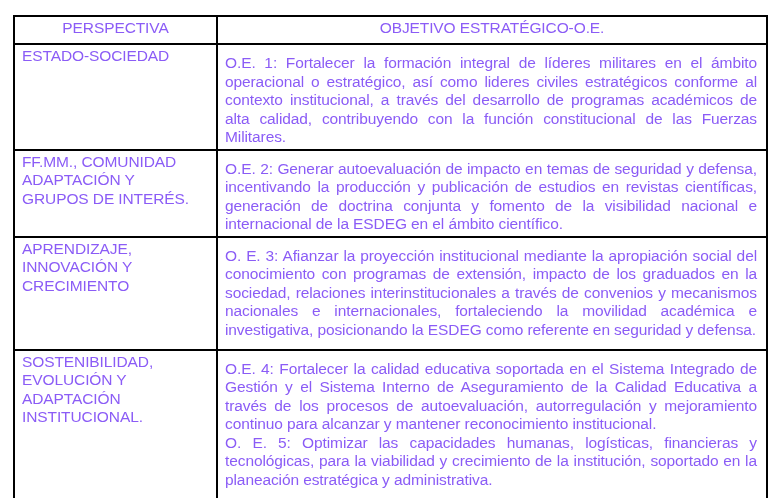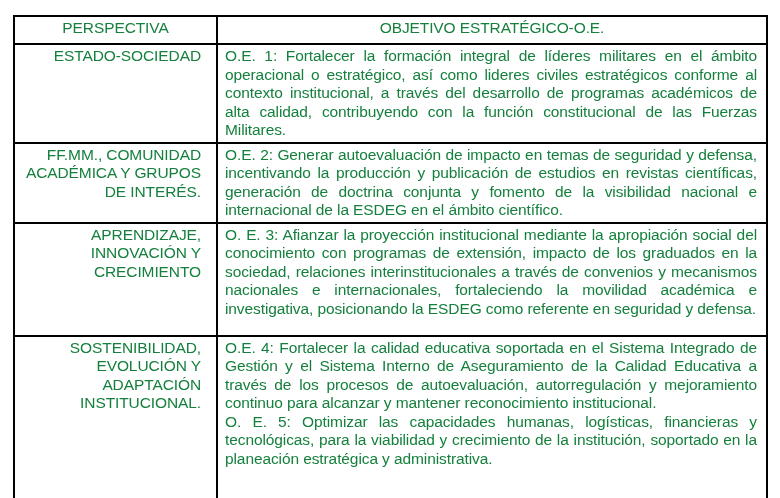--- a/index.html
+++ b/index.html
@@ -7,21 +7,21 @@
     padding: 0;
     background: #ffffff;
   }
   .page {
     position: relative;
     width: 780px;
     height: 498px;
     background: #ffffff;
     overflow: hidden;
     font-family: "Liberation Sans", sans-serif;
-    color: #15803d;
+    color: #8b5cf6;
   }
   table.oe-table {
     position: absolute;
     left: 13px;
     top: 15px;
     width: 753px;
     border-collapse: collapse;
     table-layout: fixed;
   }
   .oe-table th,
@@ -33,25 +33,25 @@
     font-weight: normal;
     letter-spacing: -0.1px;
     background: #ffffff;
   }
   .oe-table th {
     text-align: center;
     height: 22px;
     padding: 2px 4px;
   }
   td.cell-perspective {
-    padding: 2px 15px 2px 7px;
-    text-align: right;
+    padding: 2px 24px 2px 7px;
+    text-align: left;
   }
   td.cell-objective {
-    padding: 2px 9px 2px 7px;
+    padding: 9px 9px 2px 7px;
     text-align: justify;
     text-justify: inter-word;
   }
   .oe-table p {
     margin: 0;
   }
   .oe-table p.para-gap {
   }
   tr.row-1 { height: 98px; }
   tr.row-2 { height: 69px; }
@@ -74,21 +74,21 @@
       </tr>
     </thead>
     <tbody>
       <tr class="row-1">
         <td class="cell-perspective">ESTADO-SOCIEDAD</td>
         <td class="cell-objective">
           <p>O.E. 1: Fortalecer la formación integral de líderes militares en el ámbito operacional o estratégico, así como lideres civiles estratégicos conforme al contexto institucional, a través del desarrollo de programas académicos de alta calidad, contribuyendo con la función constitucional de las Fuerzas Militares.</p>
         </td>
       </tr>
       <tr class="row-2">
-        <td class="cell-perspective">FF.MM., COMUNIDAD ACADÉMICA Y GRUPOS DE INTERÉS.</td>
+        <td class="cell-perspective">FF.MM., COMUNIDAD ADAPTACIÓN Y GRUPOS DE INTERÉS.</td>
         <td class="cell-objective">
           <p>O.E. 2: Generar autoevaluación de impacto en temas de seguridad y defensa, incentivando la producción y publicación de estudios en revistas científicas, generación de doctrina conjunta y fomento de la visibilidad nacional e internacional de la ESDEG en el ámbito científico.</p>
         </td>
       </tr>
       <tr class="row-3">
         <td class="cell-perspective">APRENDIZAJE, INNOVACIÓN Y CRECIMIENTO</td>
         <td class="cell-objective">
           <p>O. E. 3: Afianzar la proyección institucional mediante la apropiación social del conocimiento con programas de extensión, impacto de los graduados en la sociedad, relaciones interinstitucionales a través de convenios y mecanismos nacionales e internacionales, fortaleciendo la movilidad académica e investigativa, posicionando la ESDEG como referente en seguridad y defensa.</p>
         </td>
       </tr>

